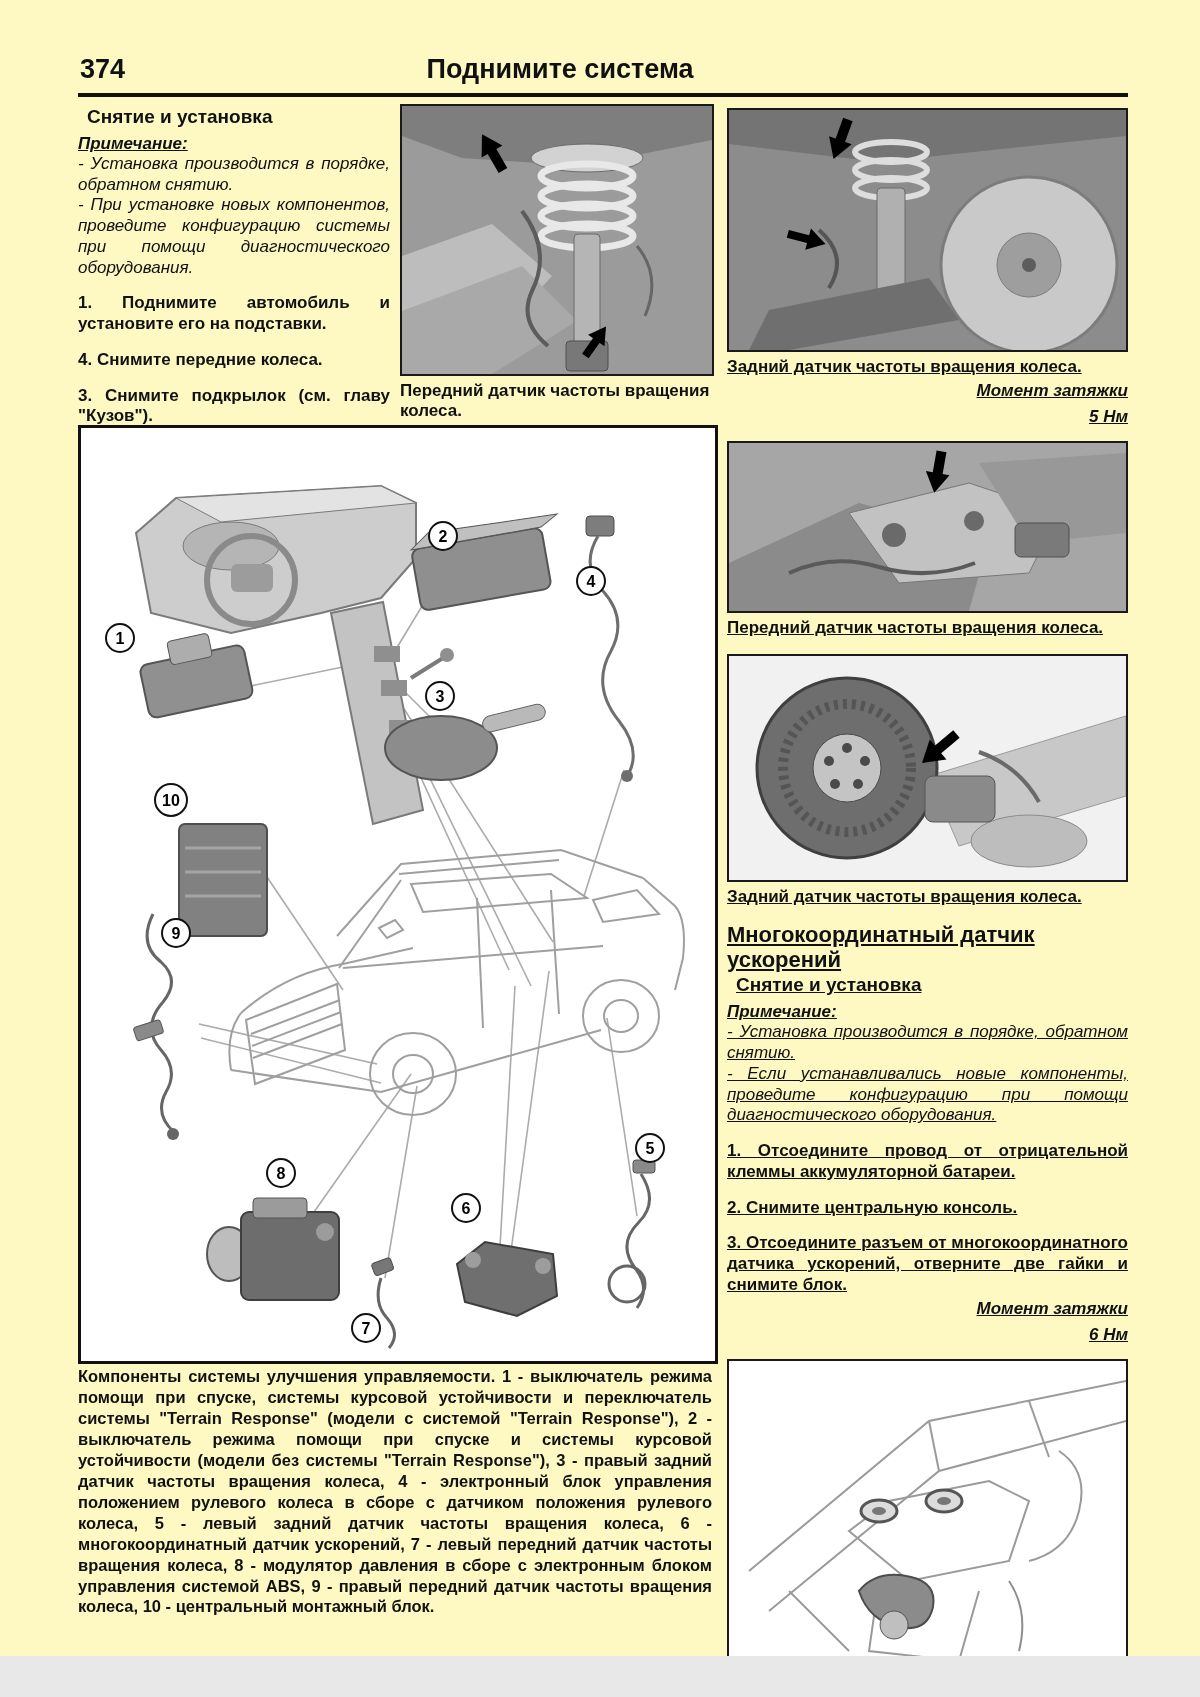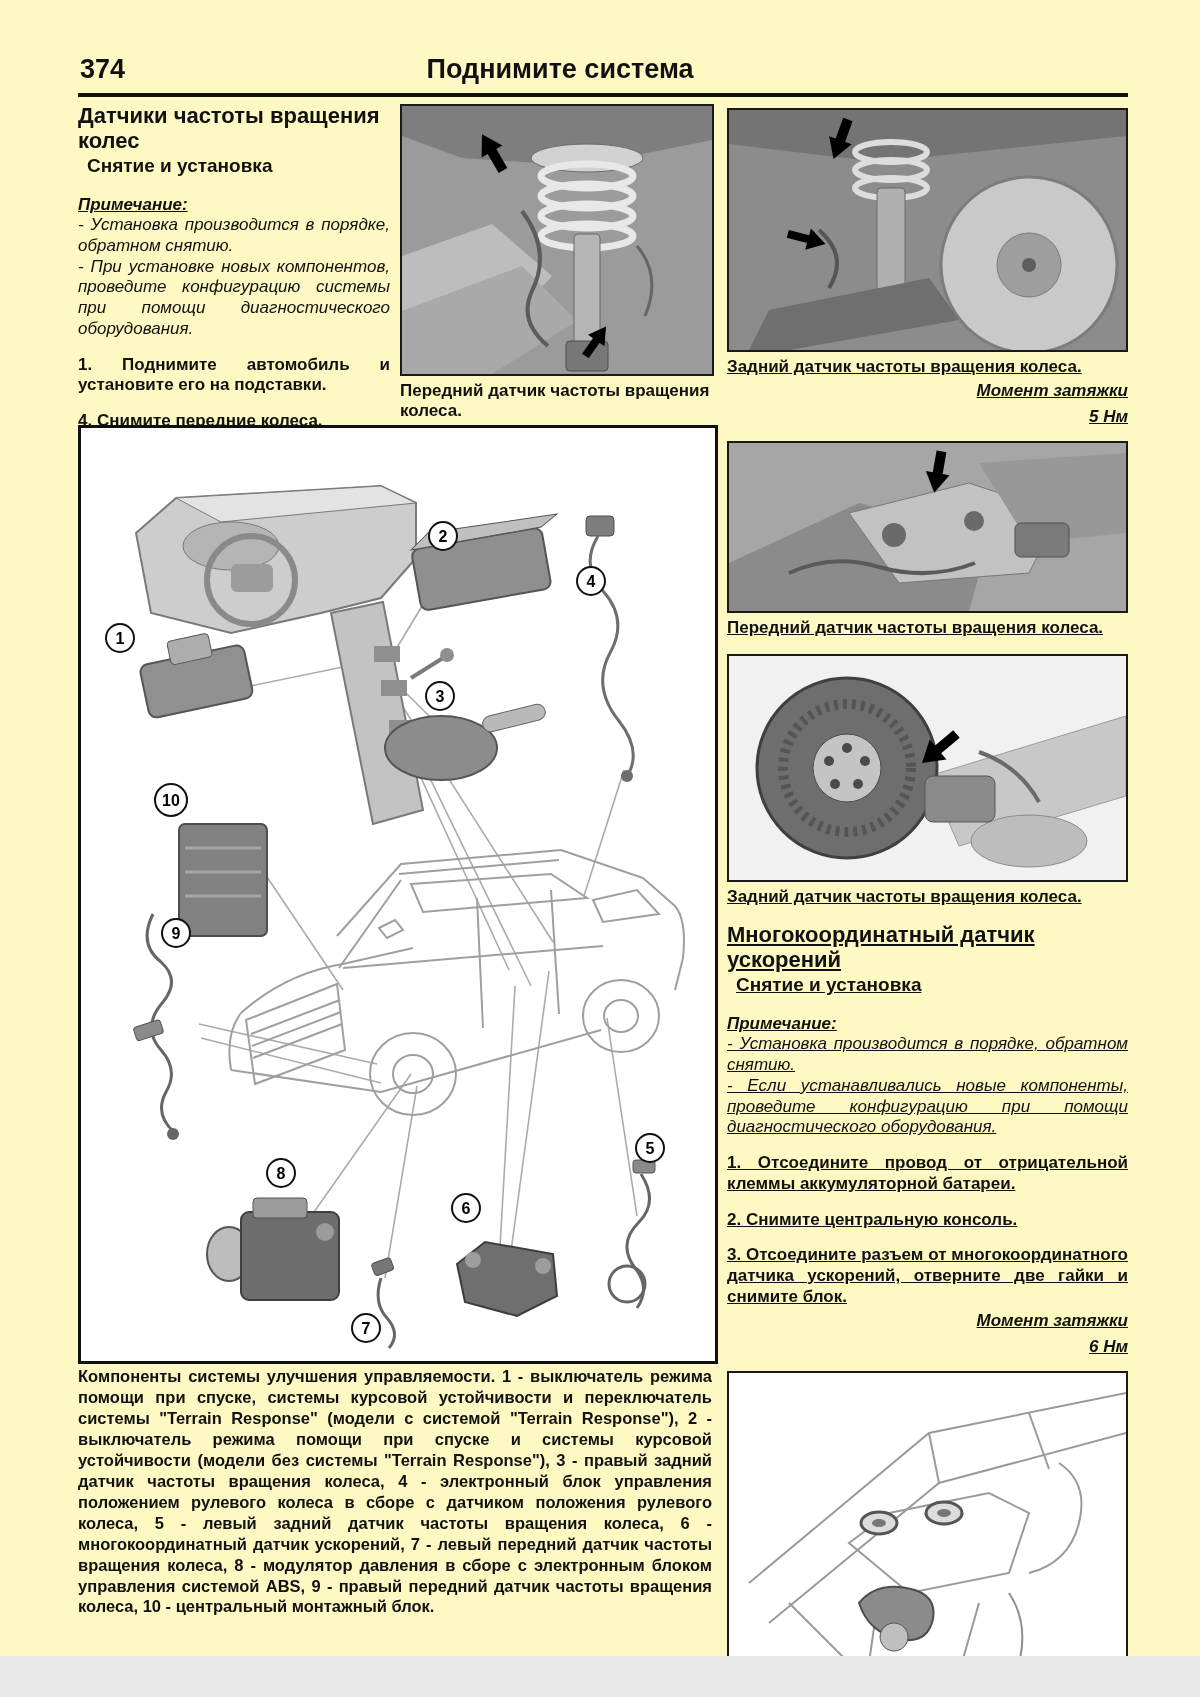--- a/index.html
+++ b/index.html
@@ -6,42 +6,41 @@
   .page{
     position:relative;width:1200px;height:1656px;background:#fef9c3;
     font-family:"Liberation Sans", sans-serif;color:#111;overflow:hidden;
   }
   .abs{position:absolute;}
   .pagenum{font-size:27px;font-weight:700;}
   .pagetitle{font-size:27px;font-weight:700;text-align:center;}
   .rule{background:#111;height:4px;}
   .h1{font-size:22px;line-height:1.12;font-weight:700;}
   .h2{font-size:19px;font-weight:700;margin-top:2px;margin-left:9px;}
-  .note-label{font-size:17px;font-style:italic;font-weight:700;text-decoration:underline;margin-top:18px;}
+  .note-label{font-size:17px;font-style:italic;font-weight:700;text-decoration:underline;margin-top:6px;}
   .note{font-size:17px;font-style:italic;line-height:1.22;text-align:justify;}
   .step{font-size:17px;font-weight:700;line-height:1.22;text-align:justify;margin-top:15px;}
   .caption{font-size:17px;font-weight:700;line-height:1.18;}
   .figcap{font-size:16.5px;font-weight:700;line-height:1.27;text-align:justify;}
   .torque{display:flex;align-items:flex-end;font-size:17px;font-style:italic;font-weight:700;flex-direction:column;}
   .torque .leader{flex:1;border-bottom:2px dotted #333;margin:0 5px 4px 5px;height:1px;}
   .photo{border:2px solid #1a1a1a;display:block;}
   .diagram-box{border:3px solid #111;background:#fff;}
   svg{display:block;}
 </style>
 </head>
 <body>
 
 <div class="page">
 
   <div class="abs pagenum" style="left:80px;top:54px;">374</div>
   <div class="abs pagetitle" style="left:300px;top:54px;width:520px;">Поднимите система</div>
   <div class="abs rule" style="left:78px;top:93px;width:1050px;"></div>
 
   <div class="abs" style="left:78px;top:104px;width:312px;">
-    <div class="h1">Датчики частоты вращения колес</div>
     <div class="h2">Снятие и установка</div>
     <div class="note-label">Примечание:</div>
     <div class="note">- Установка производится в порядке, обратном снятию.</div>
     <div class="note">- При установке новых компонентов, проведите конфигурацию системы при помощи диагностического оборудования.</div>
     <div class="step">1. Поднимите автомобиль и установите его на подставки.</div>
     <div class="step">4. Снимите передние колеса.</div>
     <div class="step">3. Снимите подкрылок (см. главу "Кузов").</div>
     <div class="step">4. Отсоедините фиксаторы провода датчика частоты вращения колеса.</div>
   </div>
 

